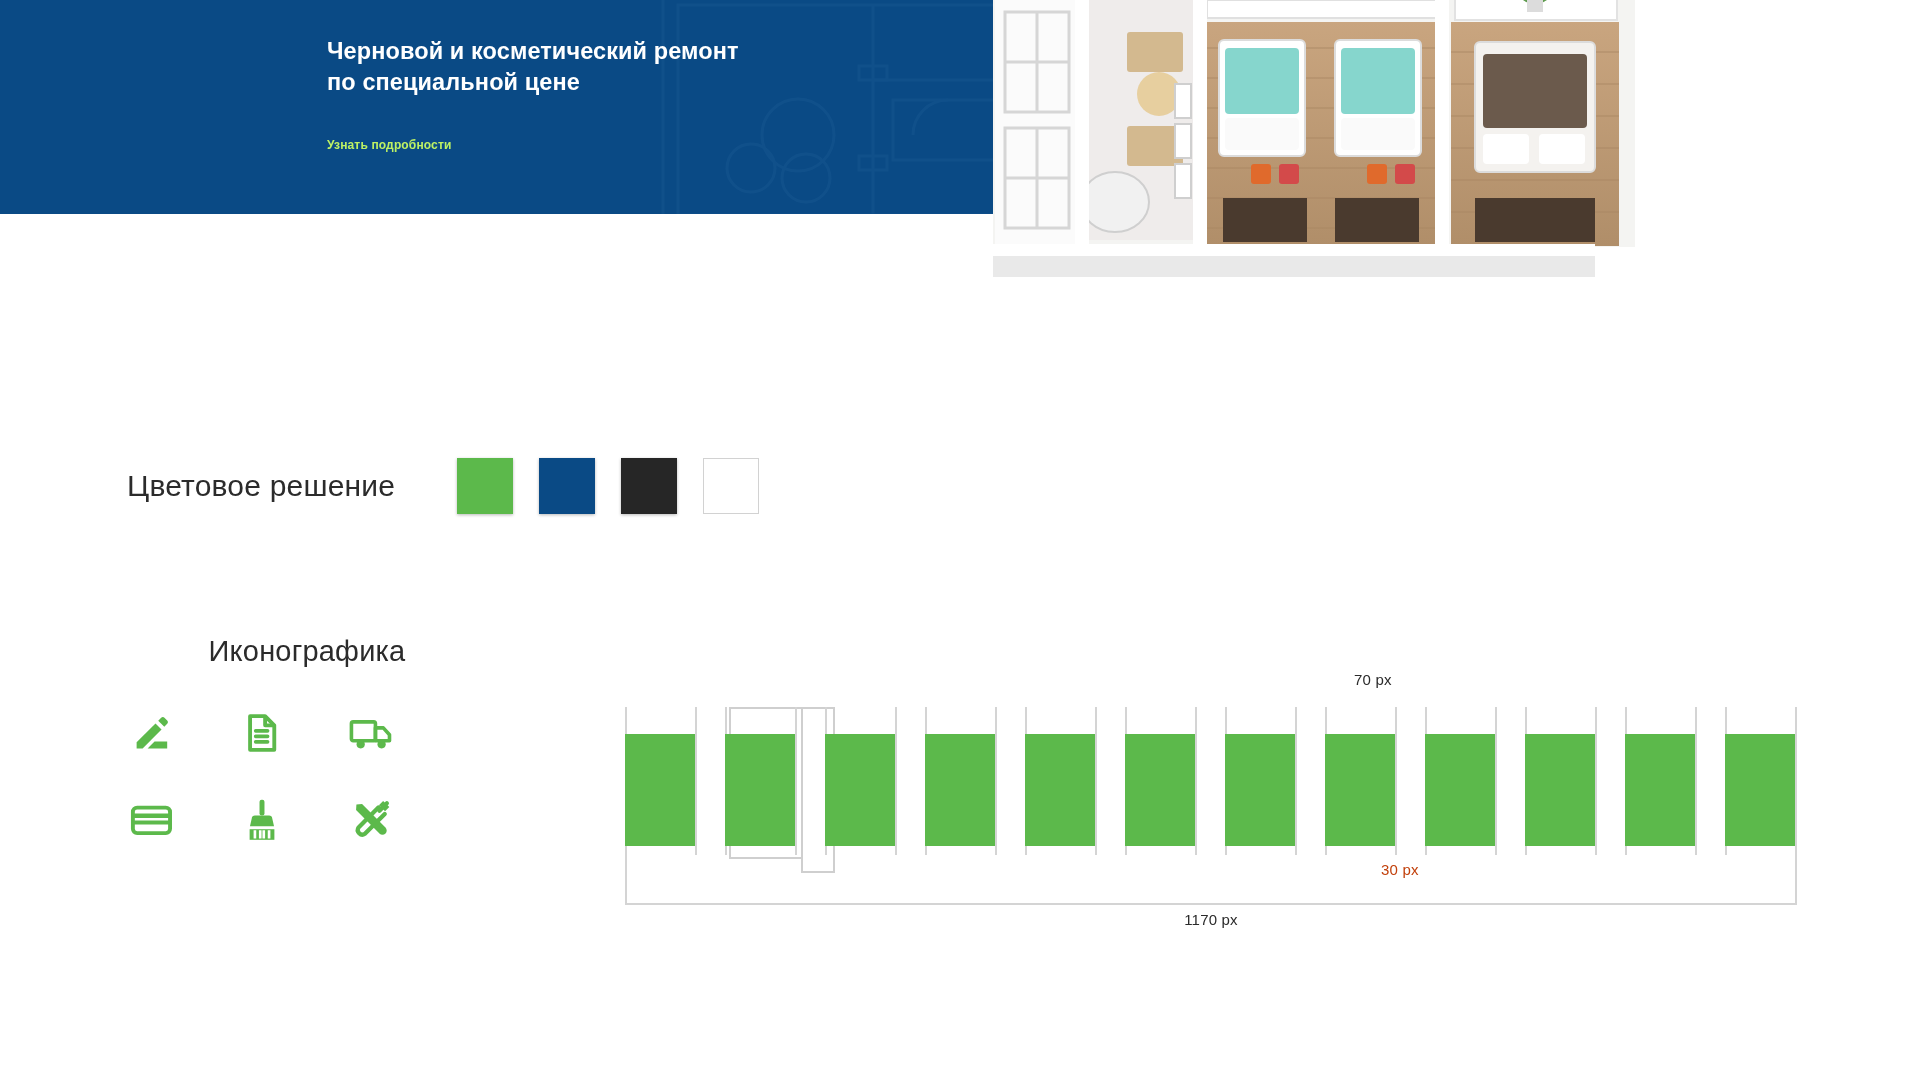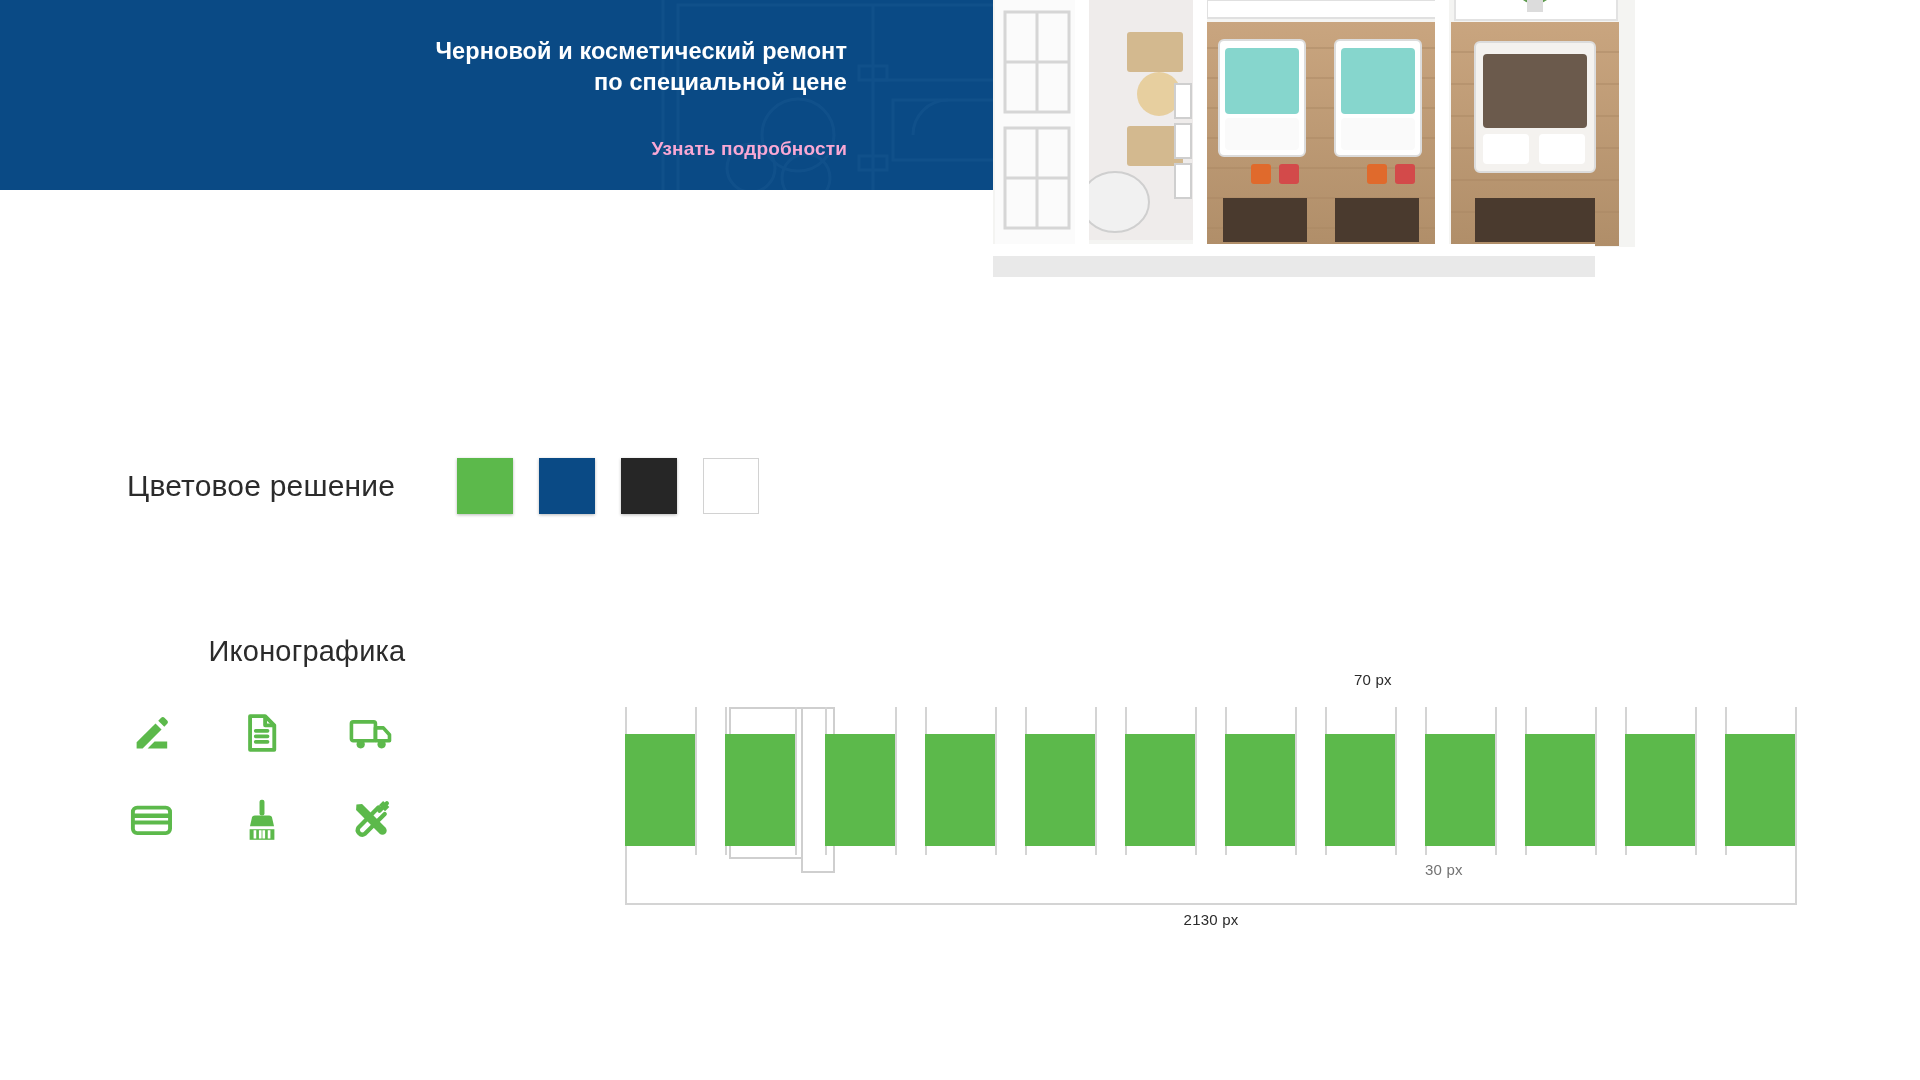--- a/index.html
+++ b/index.html
@@ -17,24 +17,23 @@
     color: #2b2b2b;
     -webkit-font-smoothing: antialiased;
   }
 
   
   .banner {
     position: absolute;
     left: 0;
     top: 0;
     width: 1263px;
-    height: 190px;
+    height: 214px;
     background: #0a4a85;
     overflow: hidden;
-    text-align: right;
   }
   .banner-blueprint {
     position: absolute;
     right: 0;
     top: -40px;
     width: 640px;
     height: 300px;
     opacity: .35;
     pointer-events: none;
   }
@@ -49,23 +48,23 @@
     line-height: 1.33;
     font-weight: 700;
     color: #ffffff;
     letter-spacing: .1px;
     white-space: pre-line;
     margin: 0;
   }
   .banner-link {
     display: inline-block;
     margin-top: 39px;
-    font-size: 19px;
+    font-size: 12px;
     font-weight: 700;
-    color: #f9a8d4;
+    color: #bef264;
     text-decoration: none;
     letter-spacing: .15px;
     cursor: pointer;
   }
 
   
   .floorplan {
     position: absolute;
     left: 975px;
     top: -128px;
@@ -147,24 +146,24 @@
   .label-70 {
     position: absolute;
     left: 729px;
     top: 0px;
     font-size: 15px;
     color: #2b2b2b;
     letter-spacing: .2px;
   }
   .label-30 {
     position: absolute;
-    left: 800px;
+    left: 756px;
     top: 190px;
     font-size: 15px;
-    color: #737373;
+    color: #c2410c;
     letter-spacing: .2px;
   }
   .label-total {
     position: absolute;
     left: 0;
     top: 240px;
     width: 1172px;
     text-align: center;
     font-size: 15px;
     color: #2b2b2b;
@@ -403,21 +402,21 @@
     </div>
 
   </div>
 </div>
 
 <div class="section-grid">
 
   <div class="grid-diagram">
     <div class="label-70">70 px</div>
     <div class="label-30">30 px</div>
-    <div class="label-total">2130 px</div>
+    <div class="label-total">1170 px</div>
 
     <div class="cols-layer" id="cols-layer">
       <div class="measure-box measure-col"></div>
       <div class="measure-box measure-gut"></div>
     <div class="guide long" style="left: 0px; background: rgb(212, 212, 212);"></div>
         <div class="guide" style="left: 70px; background: rgb(212, 212, 212);"></div>
         <div class="col" style="left: 0px; background: rgb(92, 185, 75);"></div>
         <div class="guide" style="left: 100px; background: rgb(212, 212, 212);"></div>
         <div class="guide" style="left: 170px; background: rgb(212, 212, 212);"></div>
         <div class="col" style="left: 100px; background: rgb(92, 185, 75);"></div>

